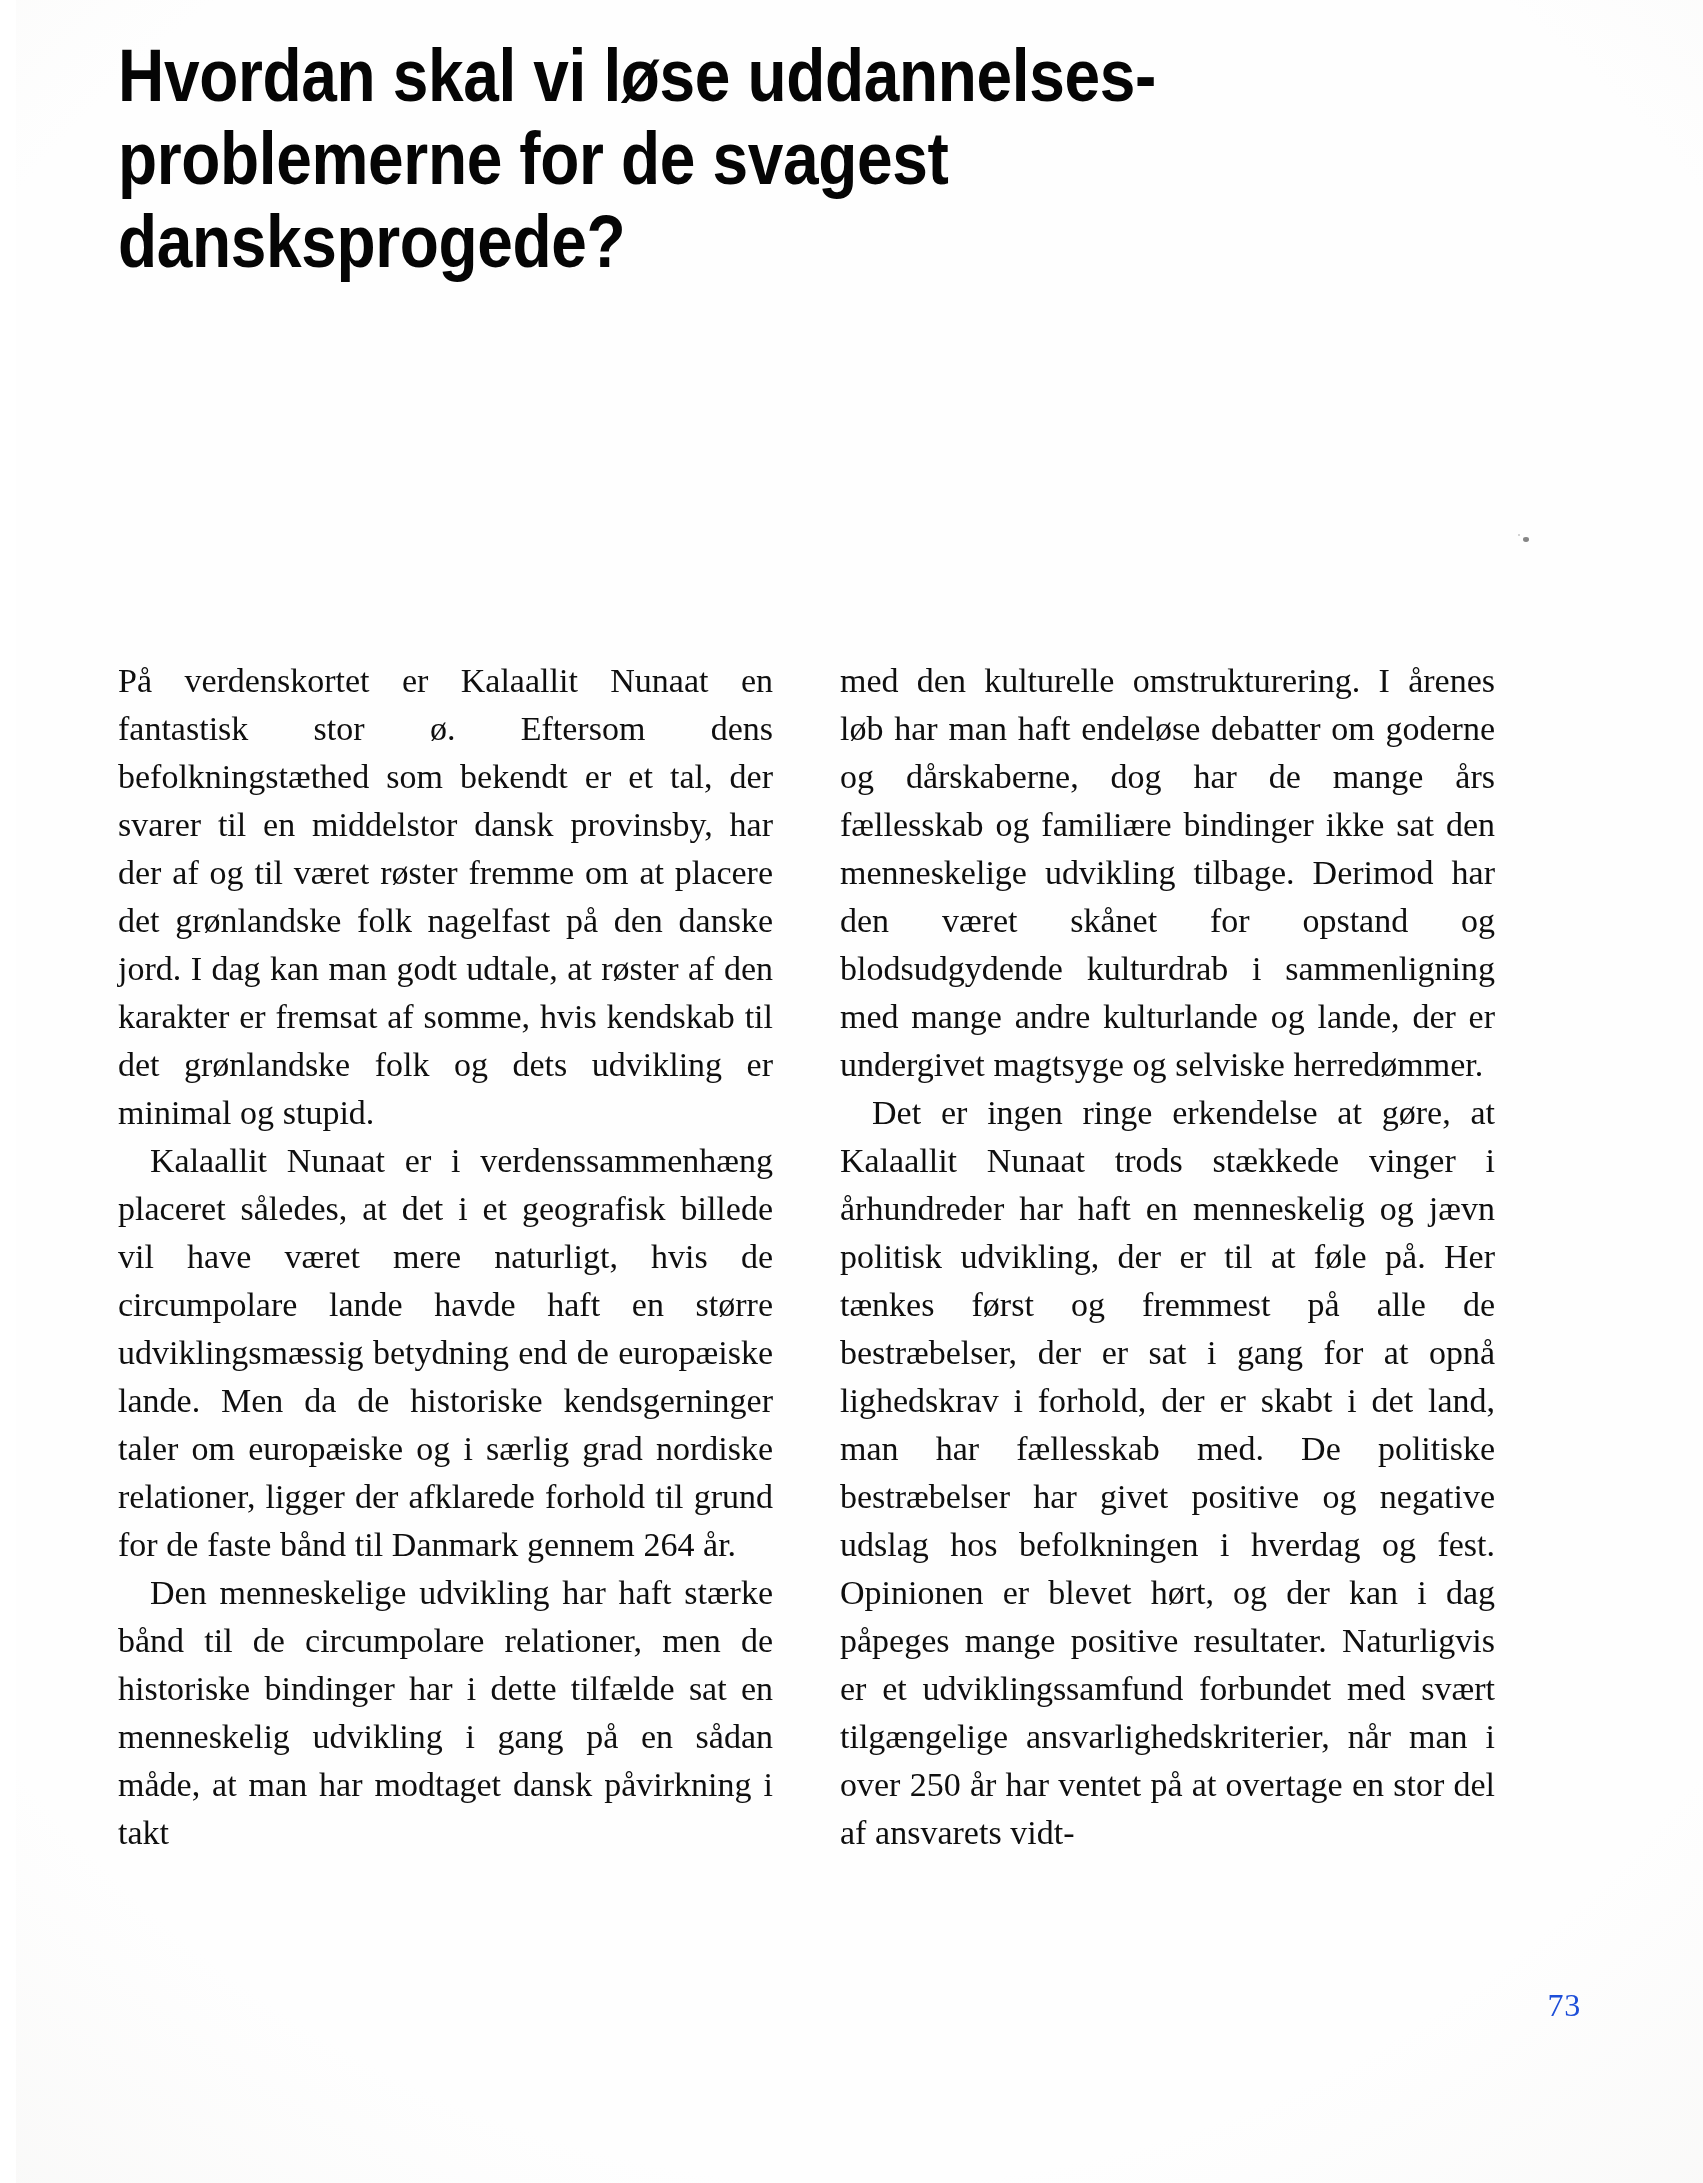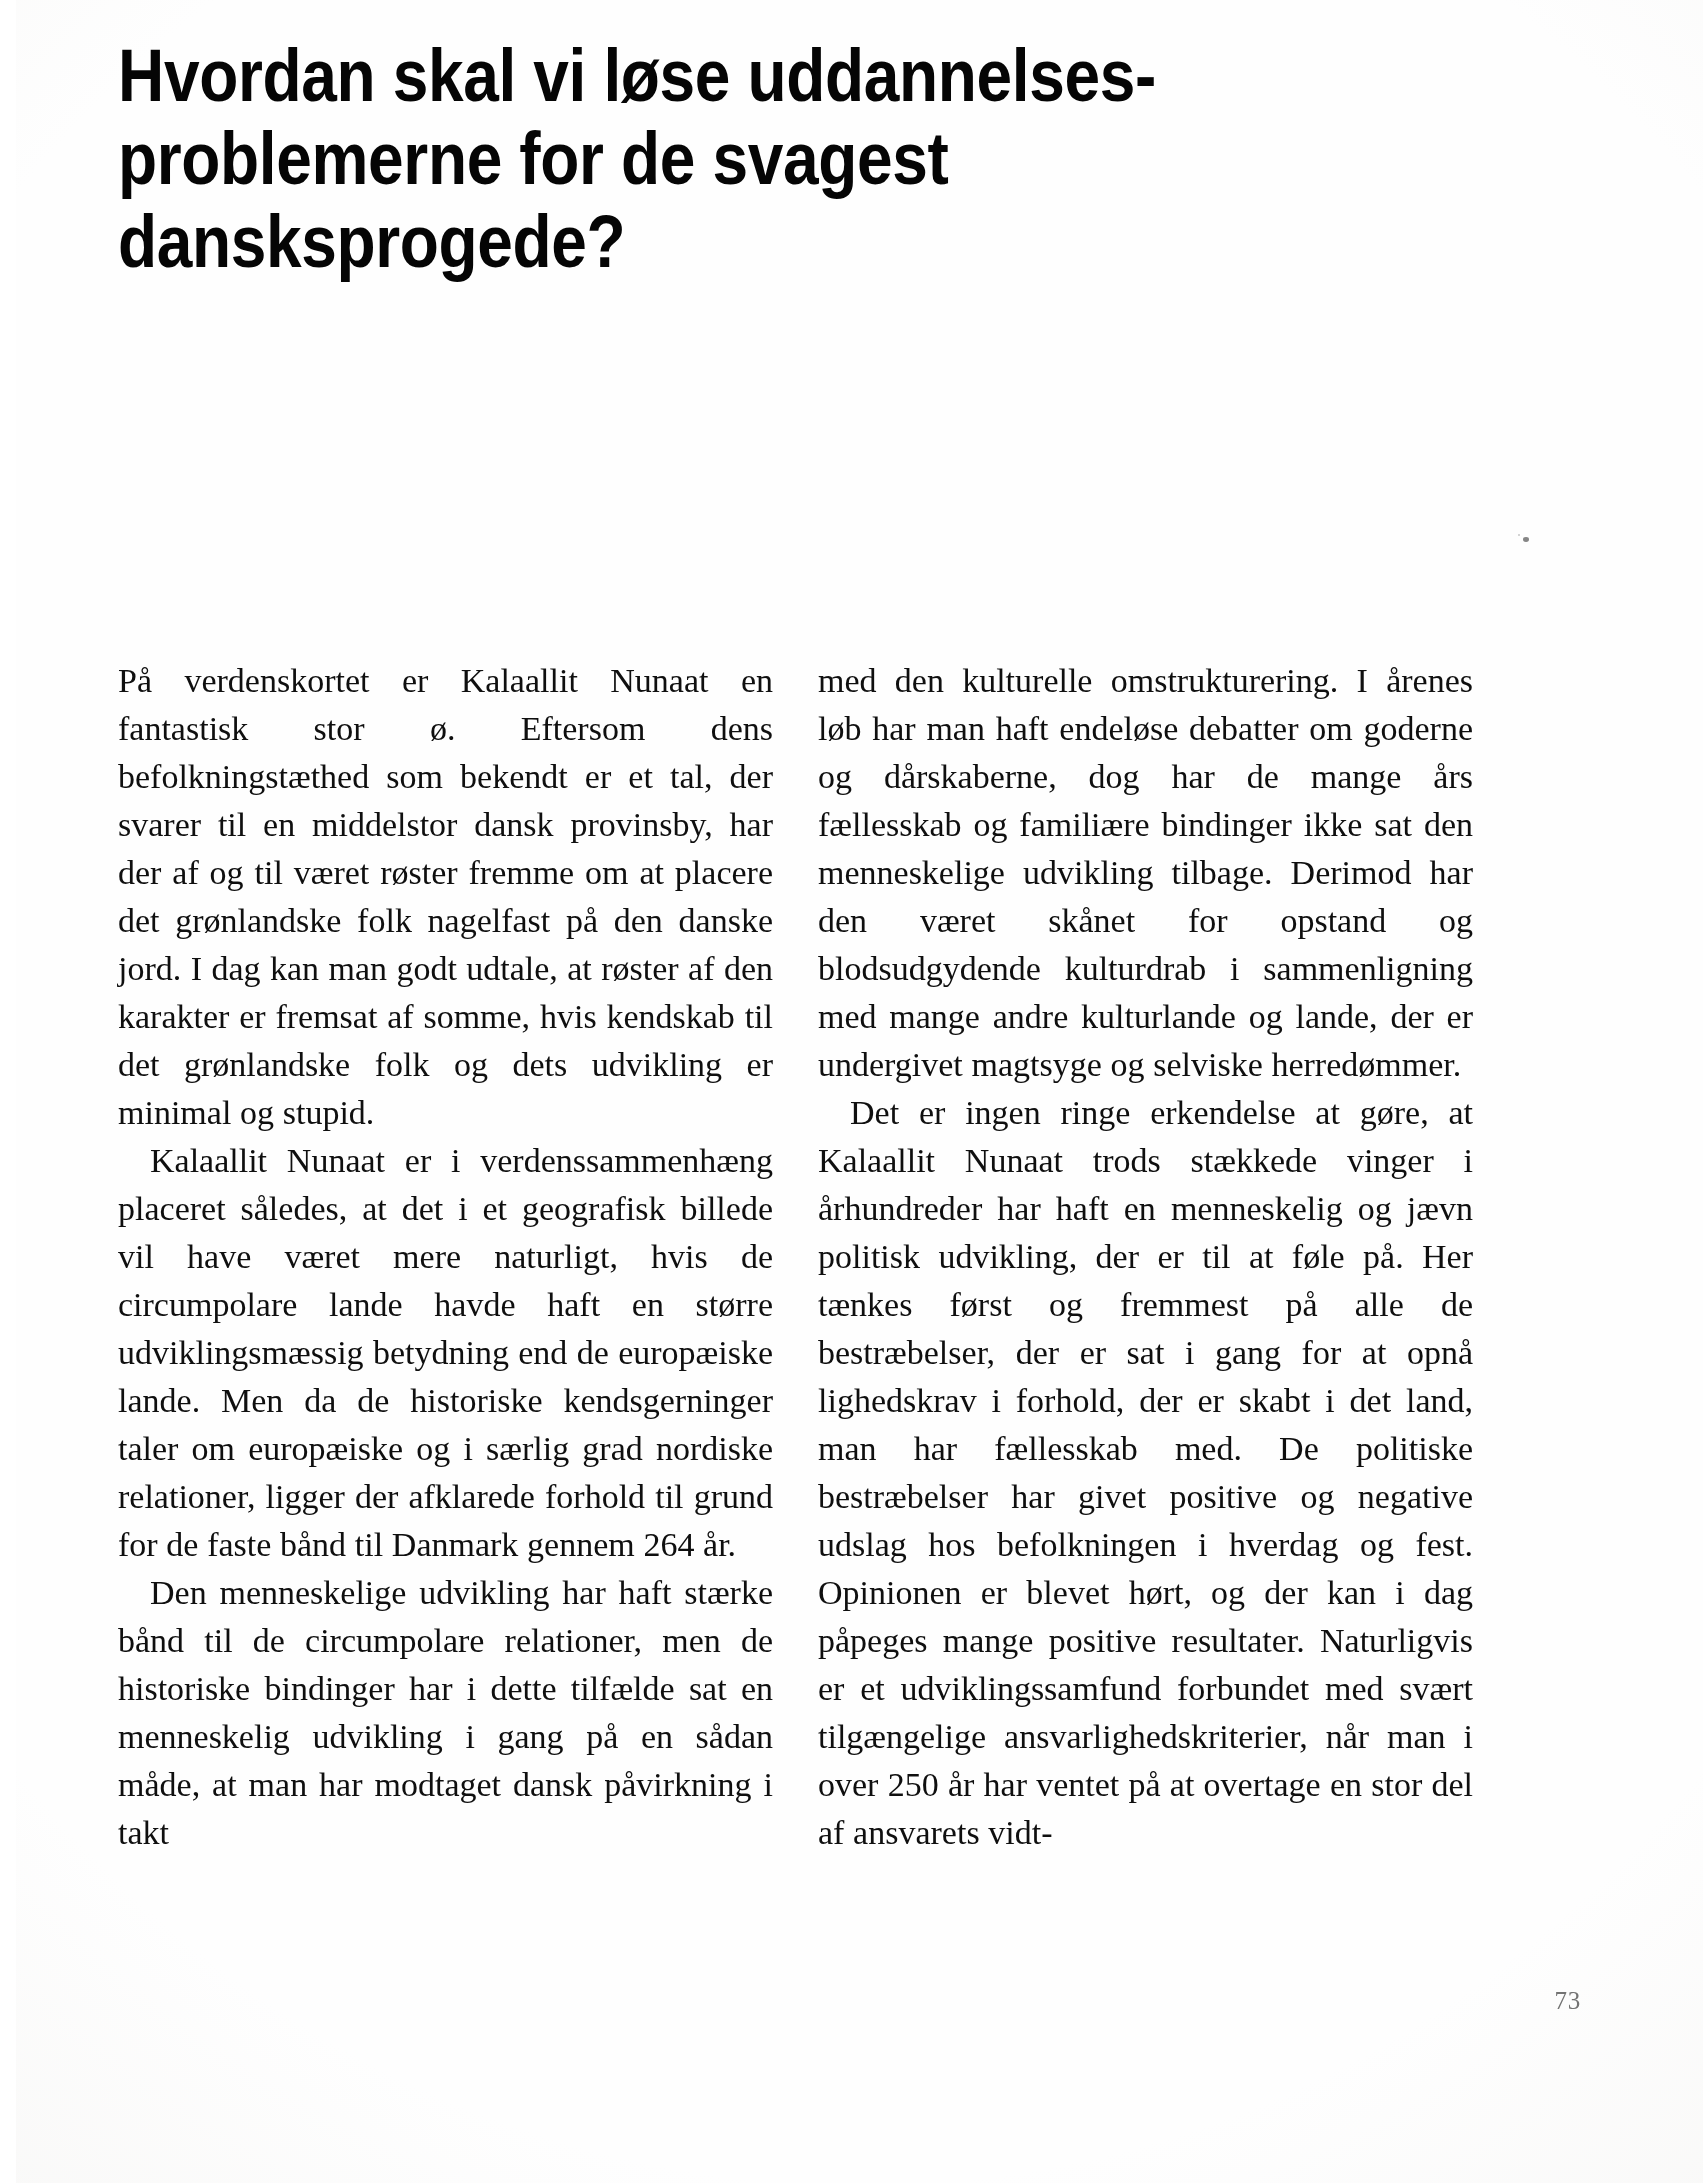--- a/index.html
+++ b/index.html
@@ -75,21 +75,21 @@
     letter-spacing: 0.4px;
   }
 
   
   .columns {
     position: absolute;
     left: 102px;
     top: 657px;
     width: 1382px;
     display: flex;
-    gap: 45px;
+    gap: 67px;
     align-items: center;
   }
   .column {
     width: 655px;
   }
   .para {
     margin: 0;
     font-size: 34px;
     line-height: 48px;
     text-align: justify;
@@ -100,22 +100,22 @@
   }
   .para + .para {
     text-indent: 32px;
   }
 
   
   .page-number {
     position: absolute;
     right: 122px;
     top: 1987px;
-    font-size: 25px;
-    color: #737373;
+    font-size: 32px;
+    color: #1d4ed8;
     letter-spacing: 0.8px;
   }
 
   
   .speck {
     position: absolute;
     background: #5d5d5d;
     border-radius: 50%;
     opacity: 0.75;
   }

